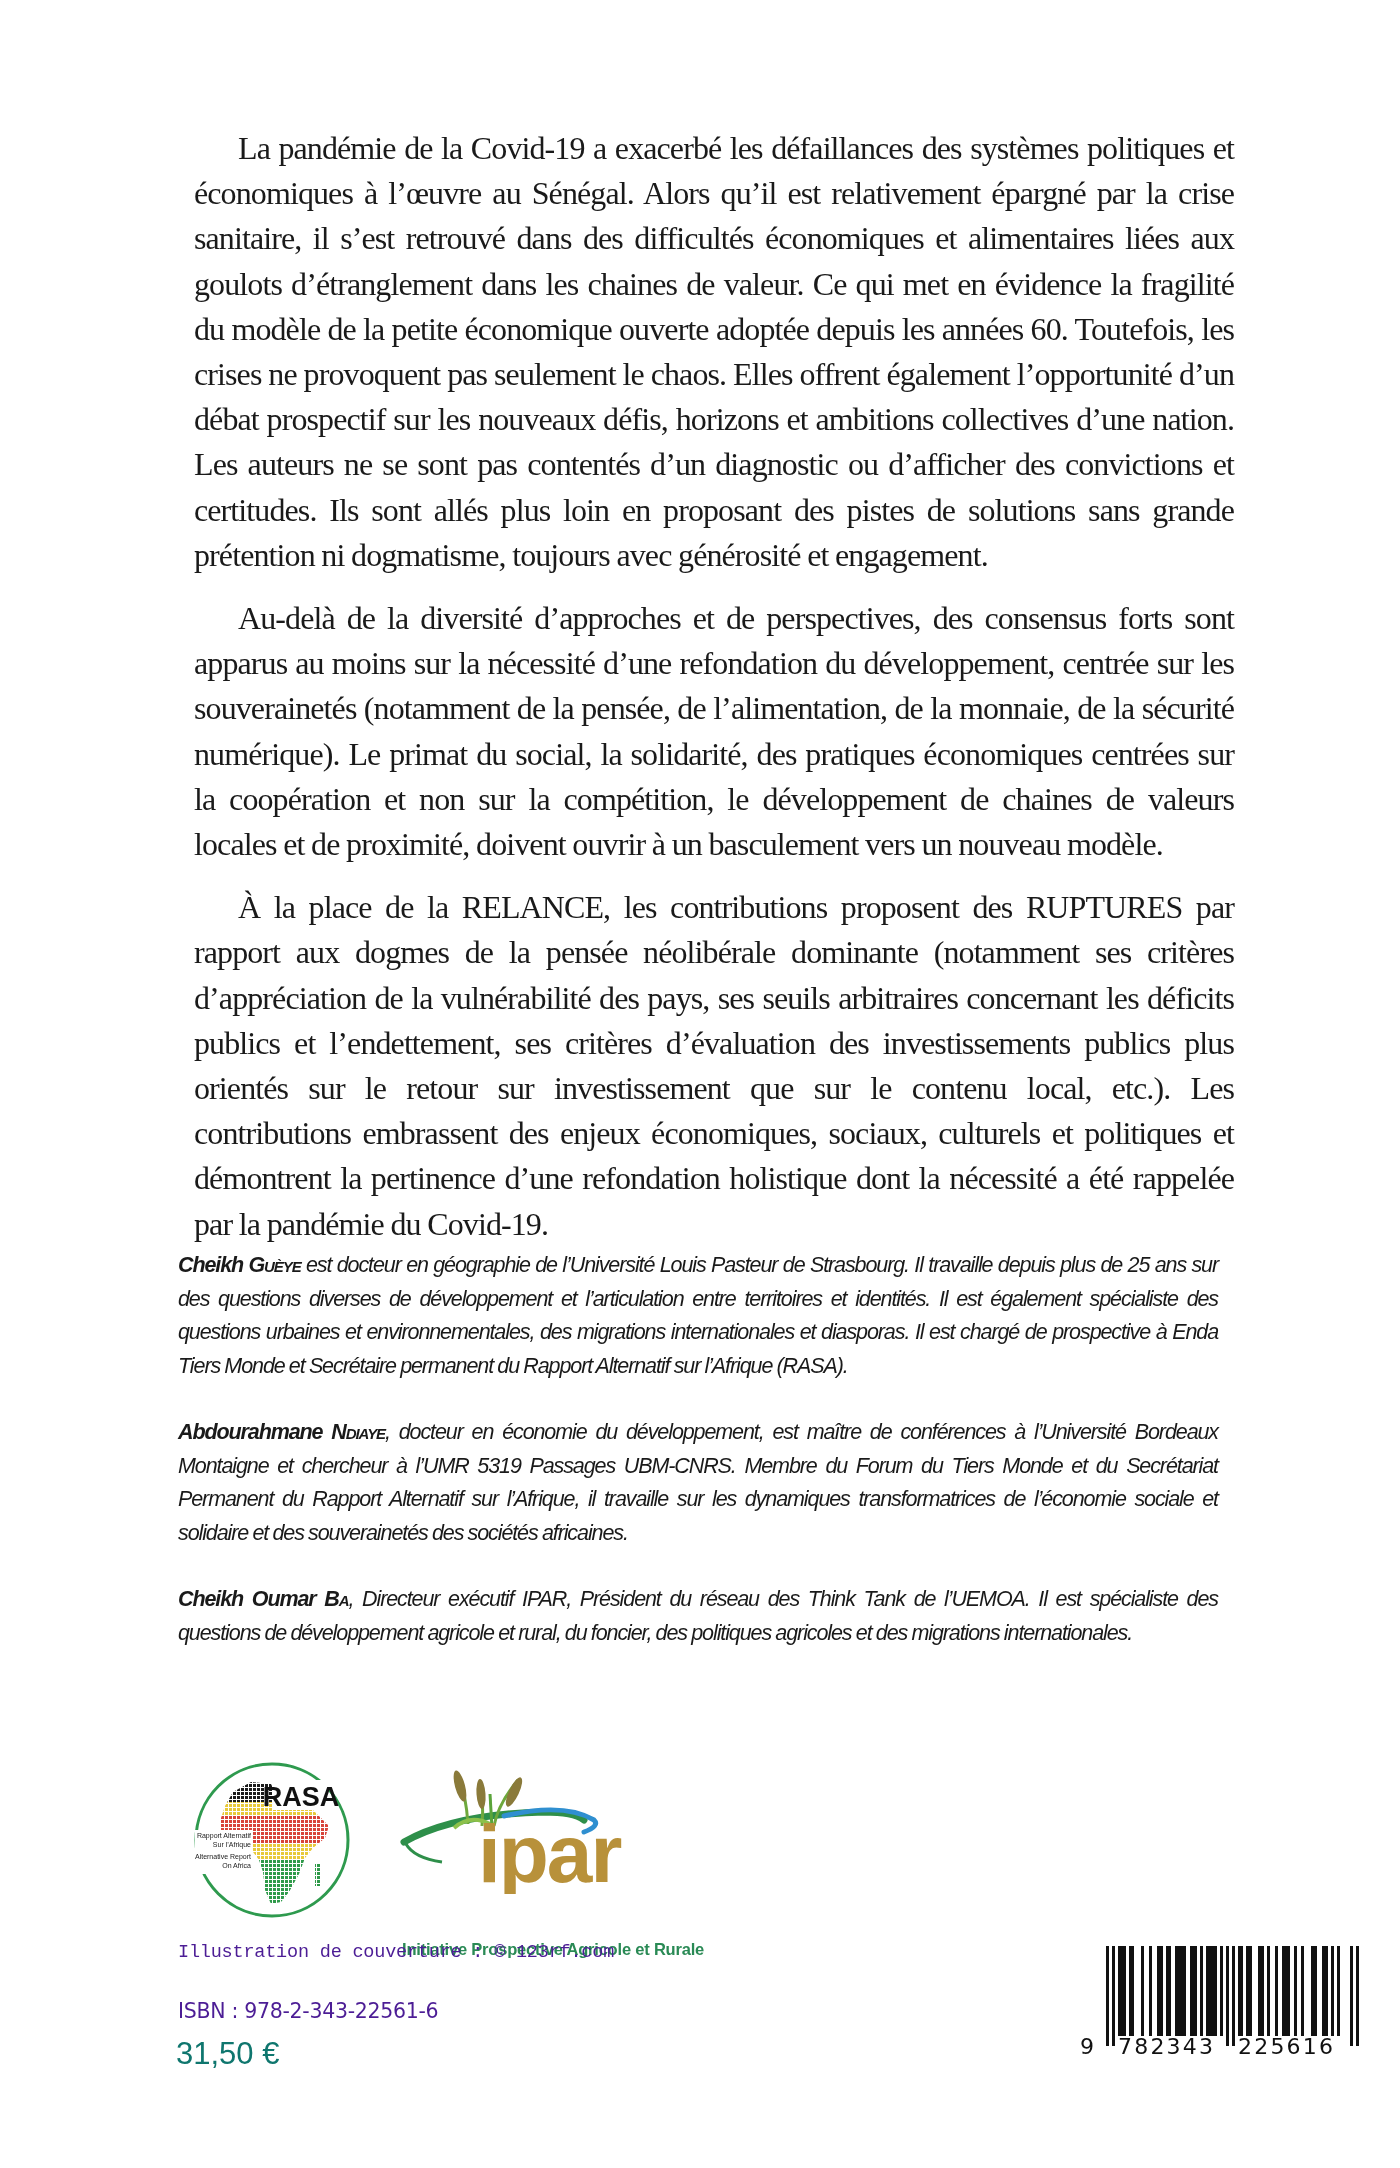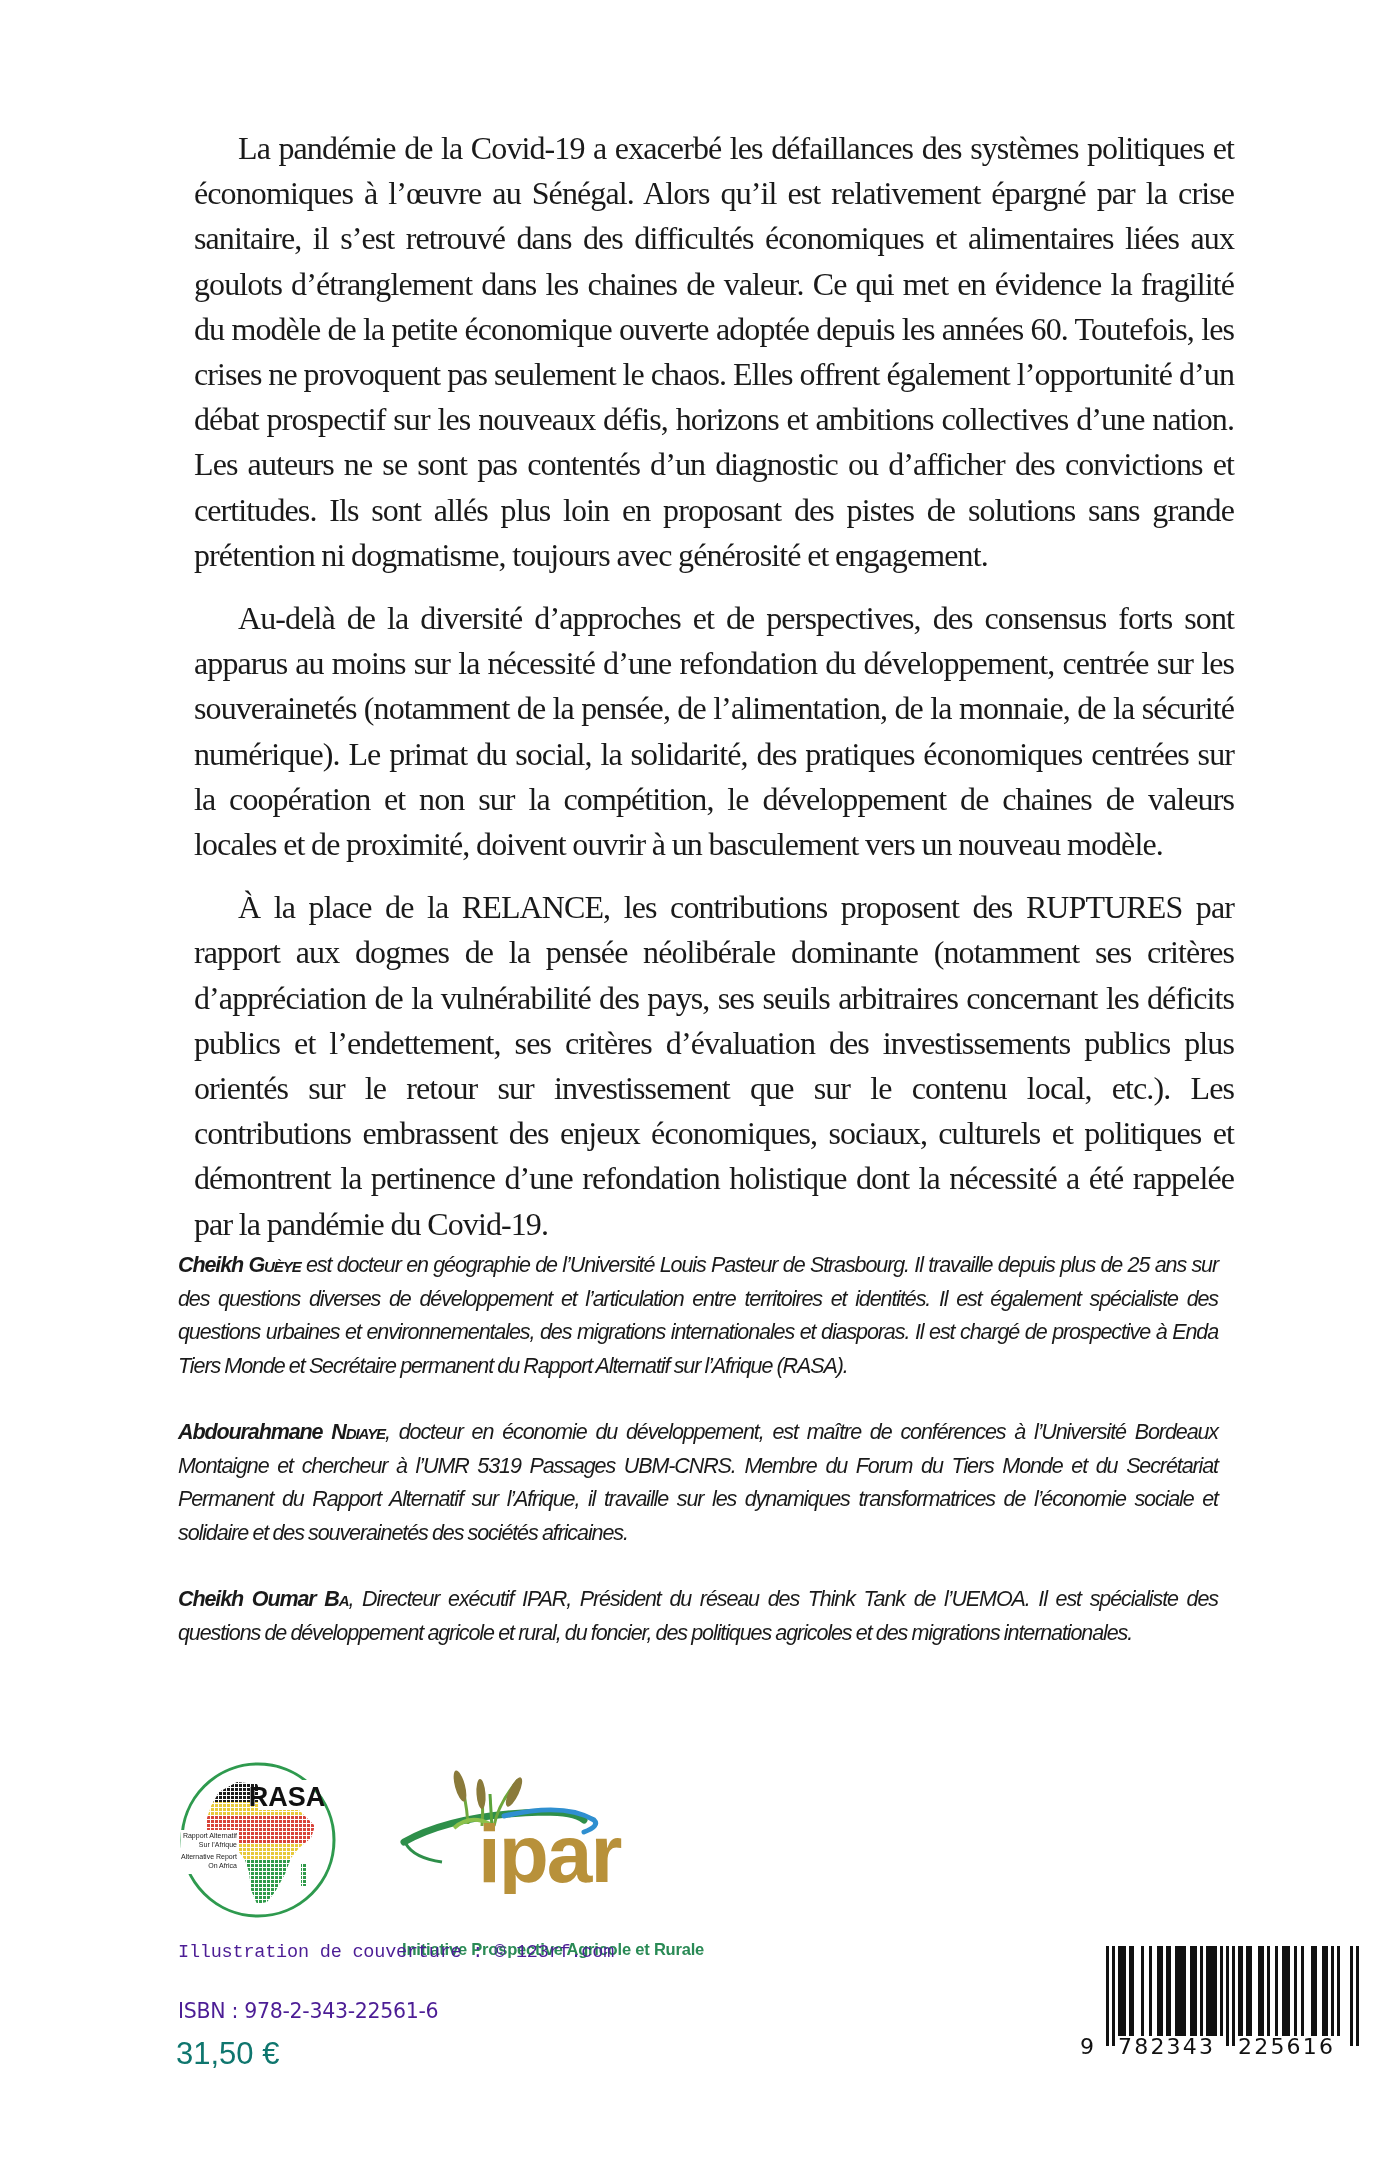--- a/index.html
+++ b/index.html
@@ -63,21 +63,21 @@
     }
     .logos {
       position: absolute;
       top: 1752px;
       left: 0;
       width: 560px;
       height: 190px;
     }
     .rasa-logo {
       position: absolute;
-      left: 1px;
+      left: 15px;
       top: 0;
       width: 158px;
       height: 176px;
     }
     .ipar-logo {
       position: absolute;
       left: 216px;
       top: 12px;
       width: 330px;
       height: 160px;

